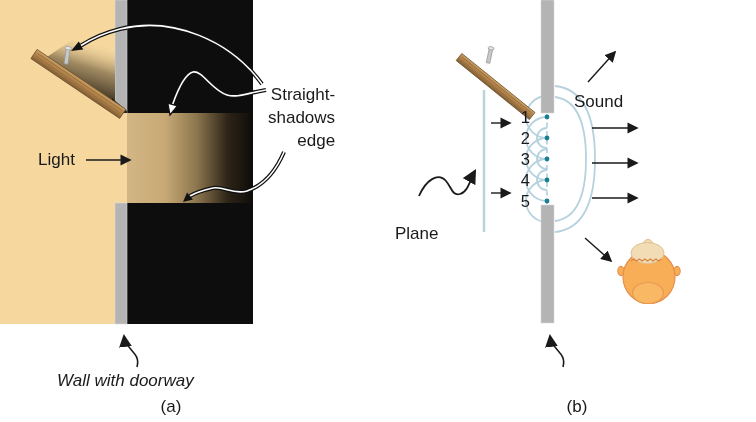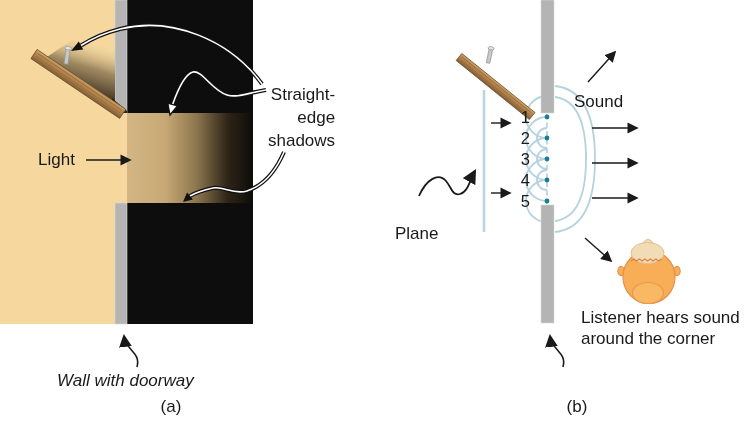--- a/index.html
+++ b/index.html
@@ -164,34 +164,30 @@
     </g>
   </g>
 </svg>
 
 <div class="lbl small-lh" style="left:38px;top:150px;">
   <div>Light</div>
 </div>
 
 <div class="lbl" style="left:268px;top:83px;text-align:right;">
   <div>Straight-</div>
+  <div>shadows</div>
   <div>edge</div>
-  <div>shadows</div>
 </div>
 
 <div class="lbl" style="left:57px;top:369px;font-style:italic;">Wall with doorway</div>
 <div class="cap" style="left:141px;top:397px;">(a)</div>
 
 <div class="lbl" style="left:574px;top:90px;">Sound</div>
 
 <div class="lbl" style="left:395px;top:222px;text-align:center;">
   <div>Plane</div>
 </div>
 
-<div class="lbl tight" style="left:581px;top:307px;">
-  <div>Listener hears sound</div>
-  <div>around the corner</div>
-</div>
 
 <div class="lbl" style="left:462px;top:366px;"></div>
 <div class="cap" style="left:547px;top:397px;">(b)</div>
 
 </div>
 
 </body></html>

